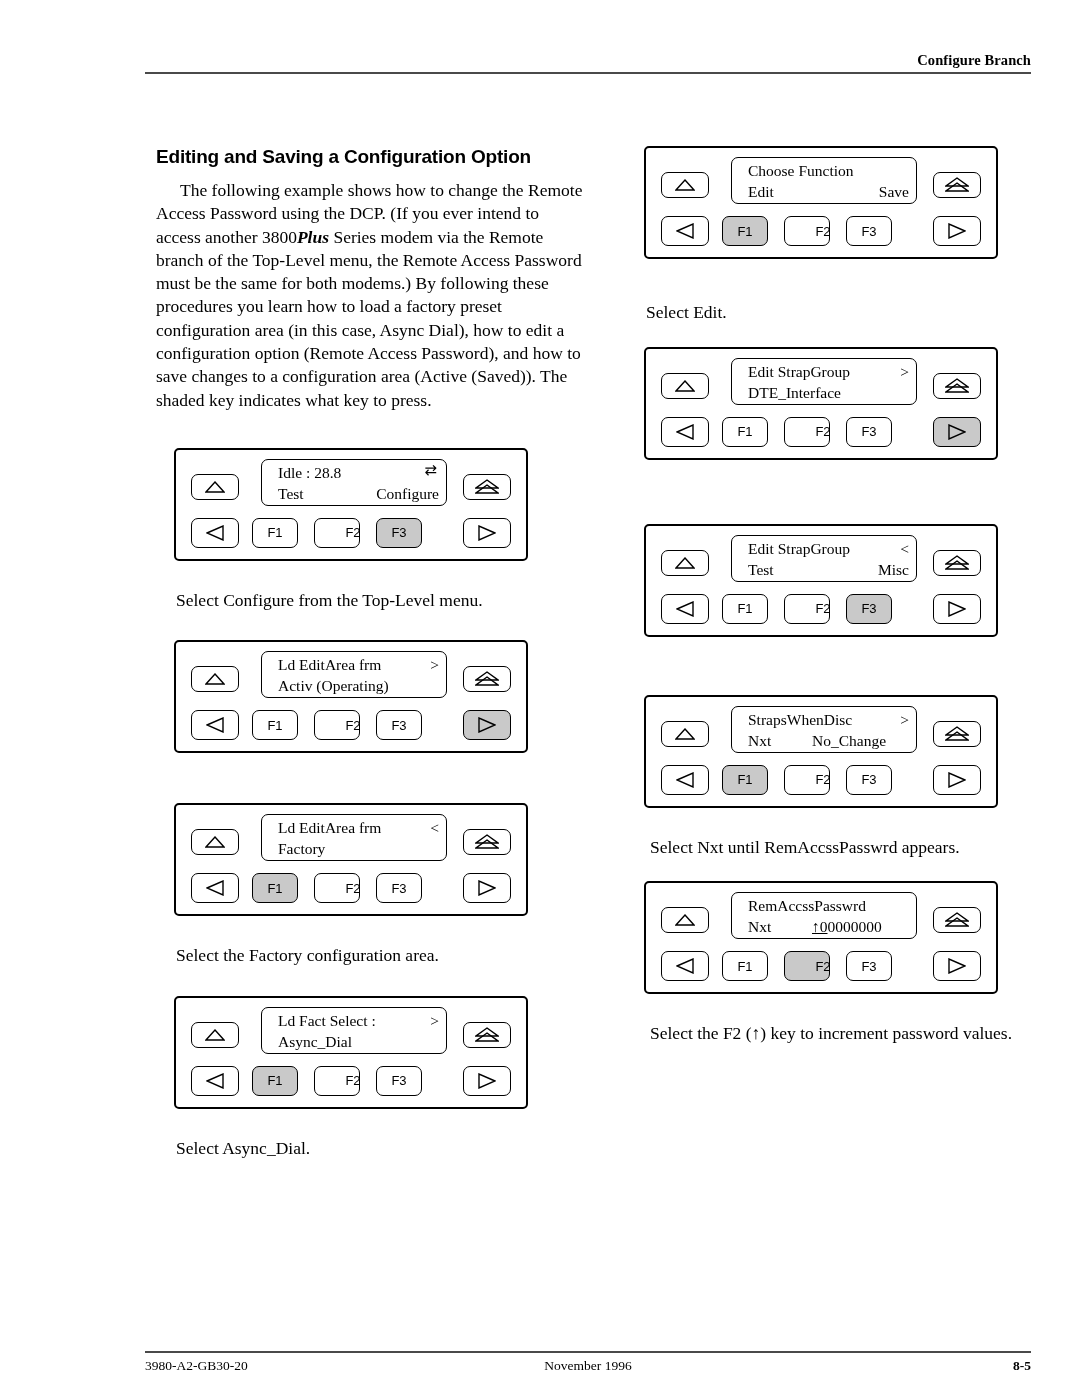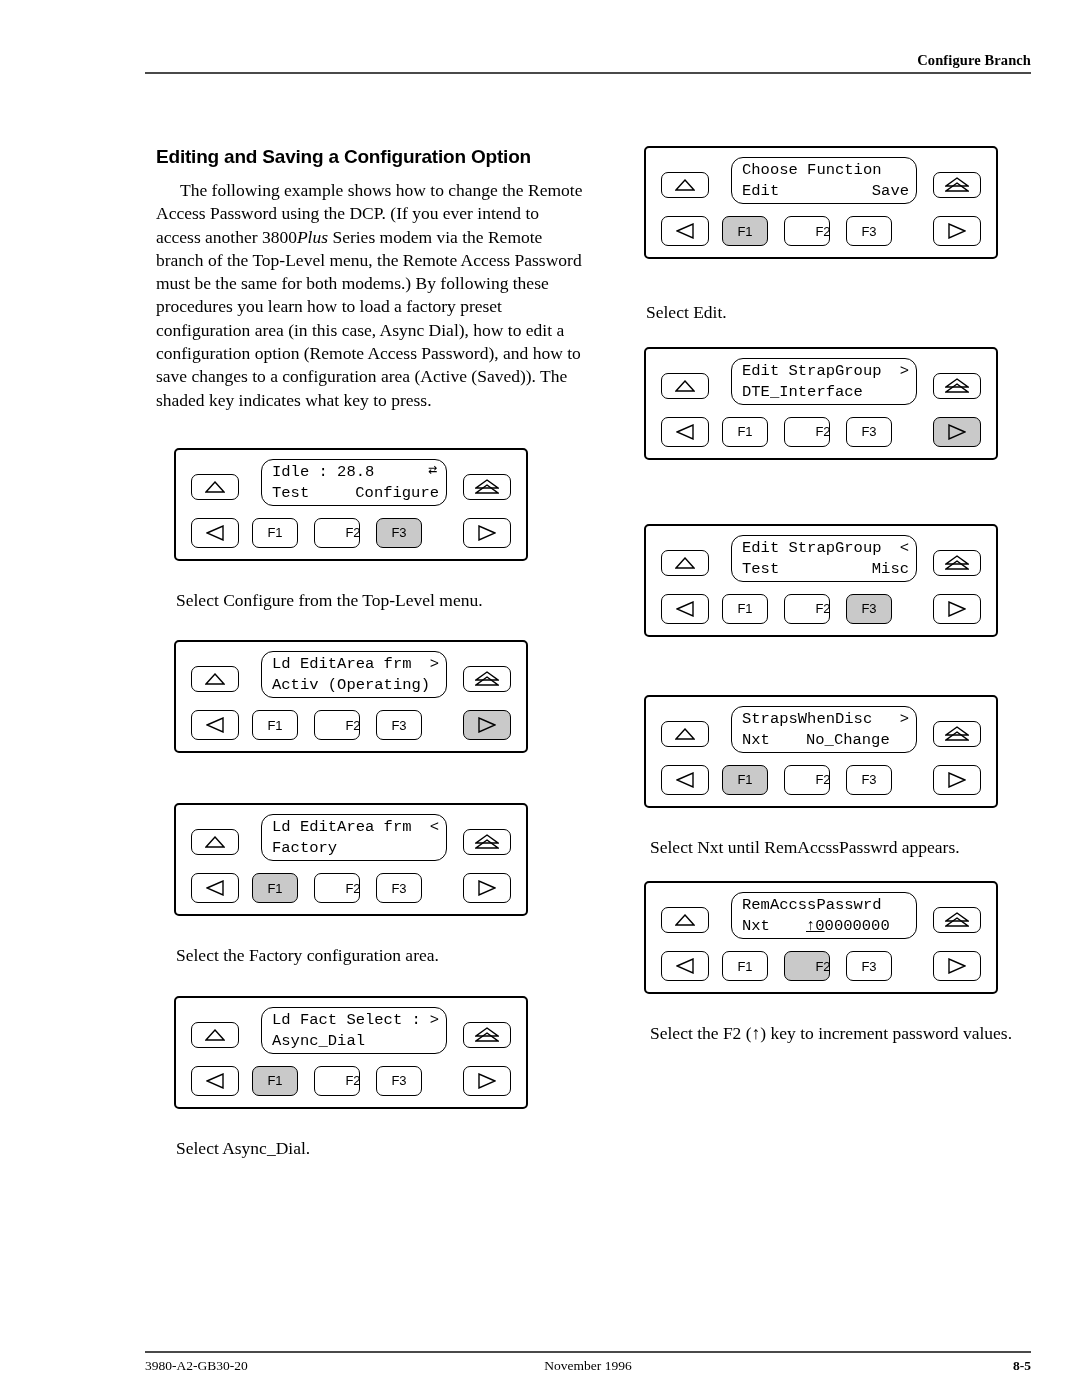--- a/index.html
+++ b/index.html
@@ -97,21 +97,21 @@
     text-align: left;
   }
   p.caption {
     font-size: 17.5px;
     line-height: 23.5px;
     margin: 0;
     padding-left: 20px;
     text-indent: 0;
   }
   p.caption.indented { text-indent: 24px; padding-left: 0; }
-  .italic { font-style: italic; }
+  .italic { font-style: italic; font-weight: bold; }
 
   .spacer-28 { height: 28px; }
   .spacer-22 { height: 22px; }
   .spacer-36 { height: 36px; }
   .spacer-42 { height: 42px; }
   .spacer-50 { height: 50px; }
   .spacer-58 { height: 58px; }
 
   
   .dcp {
@@ -126,25 +126,25 @@
   }
 
   
   .lcd {
     position: absolute;
     left: 85px;
     top: 9px;
     width: 186px;
     height: 47px;
     border: 1.6px solid #000;
-    border-radius: 12px;
+    border-radius: 7px;
     box-sizing: border-box;
     background: #fff;
-    padding: 2px 0 0 10px;
-    font-family: Liberation Mono, monospace;
+    padding: 2px 0 0 16px;
+    font-family: Liberation Serif, serif;
     font-size: 15.5px;
     line-height: 21px;
     overflow: hidden;
   }
   .lcd-line {
     position: relative;
     height: 21px;
     white-space: pre;
   }
   .lcd-l { position: absolute; left: 0; top: 0; }

